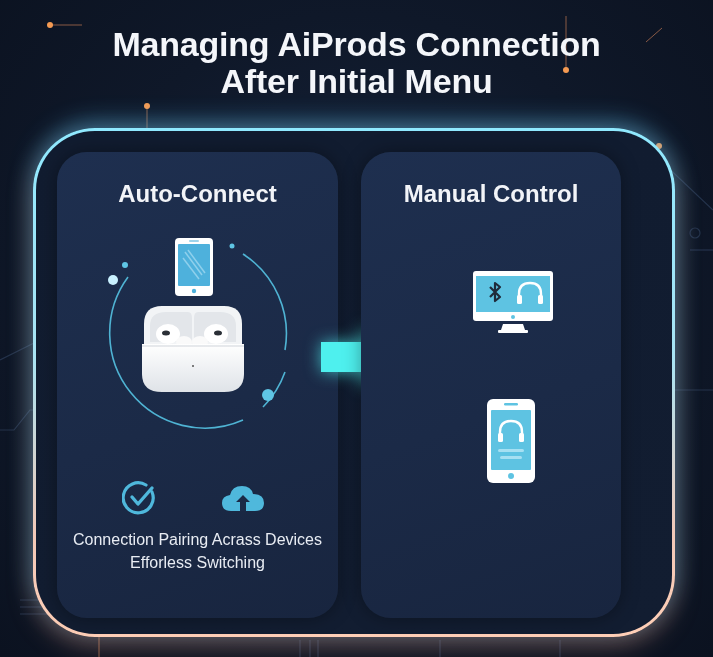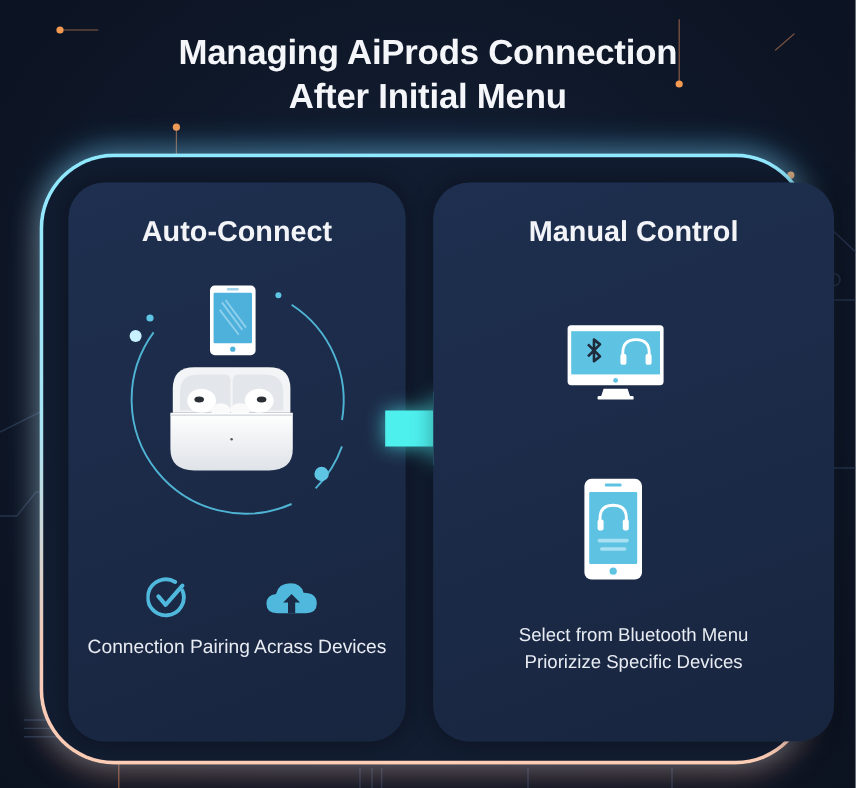--- a/index.html
+++ b/index.html
@@ -6,41 +6,41 @@
   html, body { width: 713px; height: 657px; overflow: hidden; }
   body {
     position: relative;
     background: radial-gradient(ellipse at 50% 45%, #16233b 0%, #0f1829 55%, #0b1220 100%);
     font-family: "Liberation Sans", "DejaVu Sans", sans-serif;
     color: #ffffff;
   }
   .circuit { position: absolute; inset: 0; pointer-events: none; }
   .title {
     position: absolute; left: 0; right: 0; top: 26px;
-    text-align: center; font-weight: bold; font-size: 29px; line-height: 37px;
+    text-align: center; font-weight: bold; font-size: 34px; line-height: 37px;
     color: #f4f6fa; letter-spacing: -0.2px;
   }
   .frame {
     position: absolute; left: 33px; top: 128px; width: 642px; height: 509px;
     border-radius: 62px;
     padding: 3px;
     background: linear-gradient(180deg, #8fe9ff 0%, #a9e4f4 45%, #f3c9b8 80%, #ffcfb7 100%);
     box-shadow: 0 -6px 24px rgba(80,200,255,0.45), 0 8px 26px rgba(255,150,110,0.35);
   }
   .frame-inner {
     width: 100%; height: 100%; border-radius: 59px;
     background: linear-gradient(180deg, #111c30 0%, #121d31 100%);
   }
   .panel {
     position: absolute; top: 152px; height: 466px; border-radius: 30px;
     background: linear-gradient(160deg, #1e2f4f 0%, #1b2a47 55%, #18253f 100%);
     box-shadow: 0 0 18px rgba(0,0,0,0.35);
   }
   .panel.left { left: 57px; width: 281px; }
-  .panel.right { left: 361px; width: 334px; }
+  .panel.right { left: 361px; width: 260px; }
   .panel-title {
     position: absolute; left: 0; right: 0; text-align: center;
     font-weight: bold; font-size: 24px; color: #f2f4f8;
   }
   .left .panel-title { top: 28px; }
   .right .panel-title { top: 28px; }
   .desc {
     position: absolute; left: 0; right: 0; text-align: center;
     font-size: 16px; line-height: 23px; color: #e8ecf3;
   }
@@ -141,20 +141,21 @@
     <polyline points="10,17 16,24 30,8" stroke="#4fb8dc" stroke-width="3.4" fill="none" stroke-linecap="round" stroke-linejoin="round"></polyline>
   </svg>
 
   <svg class="icon" style="left:164px;top:331px;" width="44" height="30" viewBox="0 0 44 30">
     <path d="M10 28 Q1 28 1 20 Q1 13 9 12 Q11 3 21 3 Q30 3 32 11 Q43 11 43 20 Q43 28 34 28 Z" fill="#4fb8dc"></path>
     <polygon points="22,12 15,19 19,19 19,28 25,28 25,19 29,19" fill="#1b2a47"></polygon>
   </svg>
 
   <div class="desc">
     <div>Connection Pairing Acrass Devices</div>
+    <div>Efforless Switching</div>
   </div>
 </div>
 
 <svg class="arrow" width="82" height="66" viewBox="0 0 82 66">
   <polygon points="2,18 42,18 42,2 80,33 42,64 42,48 2,48" fill="#4ef0ee"></polygon>
 </svg>
 
 <div class="panel right">
   <div class="panel-title">Manual Control</div>
 
@@ -175,17 +176,13 @@
     <rect x="5" y="12" width="40" height="60" rx="1" fill="#5ec3e2"></rect>
     <rect x="18" y="5" width="14" height="2.5" rx="1.2" fill="#5ec3e2"></rect>
     <circle cx="25" cy="78" r="3" fill="#5ec3e2"></circle>
     <path d="M14 41 L14 34 Q14 23 25 23 Q36 23 36 34 L36 41" stroke="#ffffff" stroke-width="2.4" fill="none"></path>
     <rect x="12" y="35" width="5" height="9" rx="1.5" fill="#ffffff"></rect>
     <rect x="33" y="35" width="5" height="9" rx="1.5" fill="#ffffff"></rect>
     <rect x="12" y="51" width="26" height="3" rx="1.5" fill="#a6e0f2"></rect>
     <rect x="14" y="58" width="22" height="3" rx="1.5" fill="#a6e0f2"></rect>
   </svg>
 
-  <div class="desc">
-    <div>Select from Bluetooth Menu</div>
-    <div>Priorizize Specific Devices</div>
-  </div>
 </div>
 
 </body></html>

